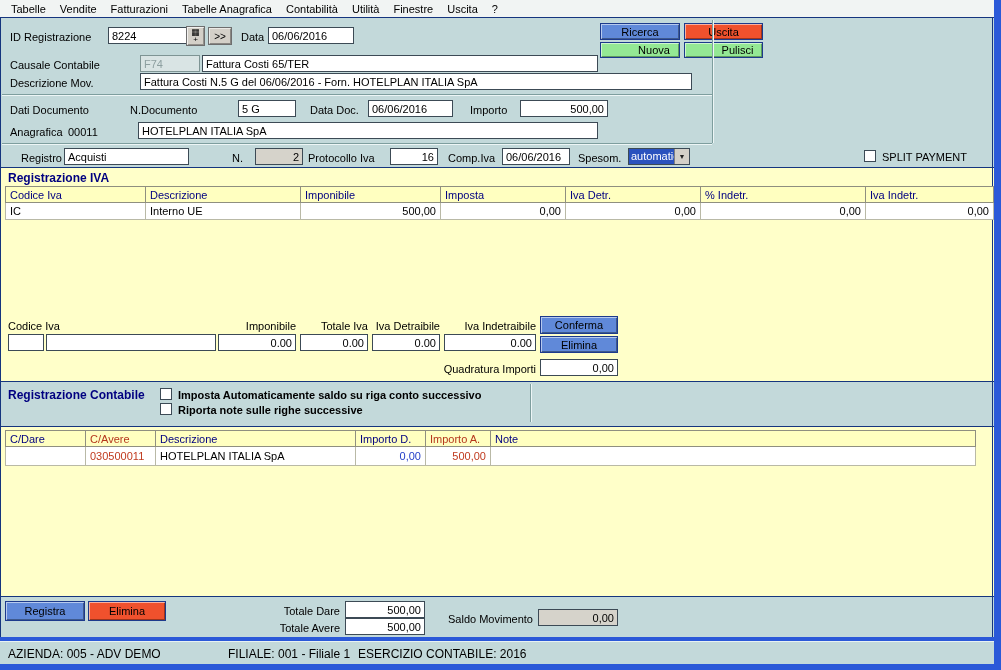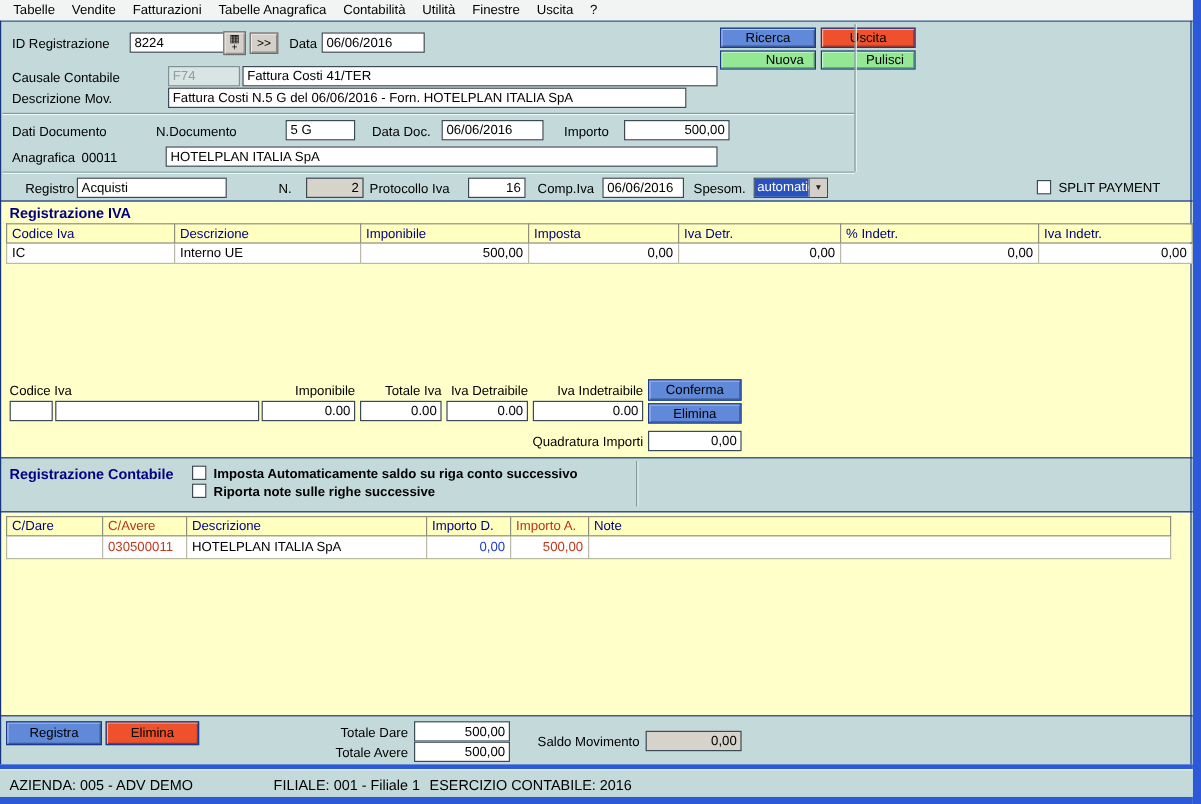--- a/index.html
+++ b/index.html
@@ -100,24 +100,24 @@
 <span class="lbl" style="left:241px;top:30px;">Data</span>
 <div class="fld" style="left:268px;top:27px;width:86px;">06/06/2016</div>
 
 <div class="btn blue" style="left:600px;top:23px;width:80px;height:17px;">Ricerca</div>
 <div class="btn red" style="left:684px;top:23px;width:79px;height:17px;">Uscita</div>
 <div class="btn green" style="left:600px;top:42px;width:80px;height:16px;">Nuova</div>
 <div class="btn green" style="left:684px;top:42px;width:79px;height:16px;">Pulisci</div>
 
 <span class="lbl" style="left:10px;top:58px;">Causale Contabile</span>
 <div class="fld dis" style="left:140px;top:55px;width:60px;">F74</div>
-<div class="fld" style="left:202px;top:55px;width:396px;">Fattura Costi 41/TER</div>
+<div class="fld" style="left:202px;top:55px;width:396px;">Fattura Costi 65/TER</div>
 
 <span class="lbl" style="left:10px;top:76px;">Descrizione Mov.</span>
-<div class="fld" style="left:140px;top:73px;width:432px;">Fattura Costi N.5 G del 06/06/2016 - Forn. HOTELPLAN ITALIA SpA</div>
+<div class="fld" style="left:140px;top:73px;width:552px;">Fattura Costi N.5 G del 06/06/2016 - Forn. HOTELPLAN ITALIA SpA</div>
 
 <div class="etch" style="left:2px;top:94px;width:710px;"></div>
 <div class="etchv" style="left:712px;top:20px;height:123px;"></div>
 
 <span class="lbl" style="left:10px;top:103px;">Dati Documento</span>
 <span class="lbl" style="left:130px;top:103px;">N.Documento</span>
 <div class="fld" style="left:238px;top:100px;width:58px;">5 G</div>
 <span class="lbl" style="left:310px;top:103px;">Data Doc.</span>
 <div class="fld" style="left:368px;top:100px;width:85px;">06/06/2016</div>
 <span class="lbl" style="left:470px;top:103px;">Importo</span>

